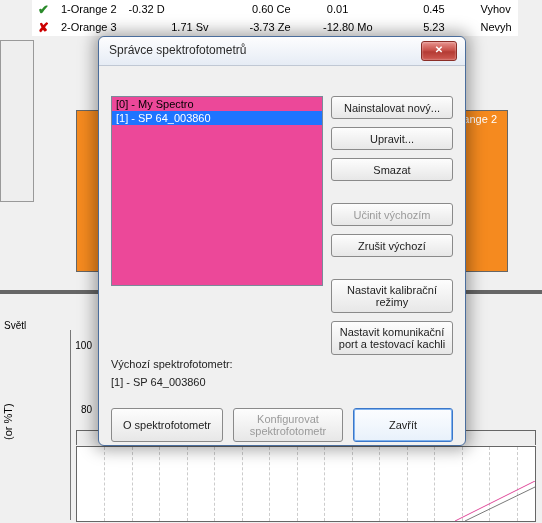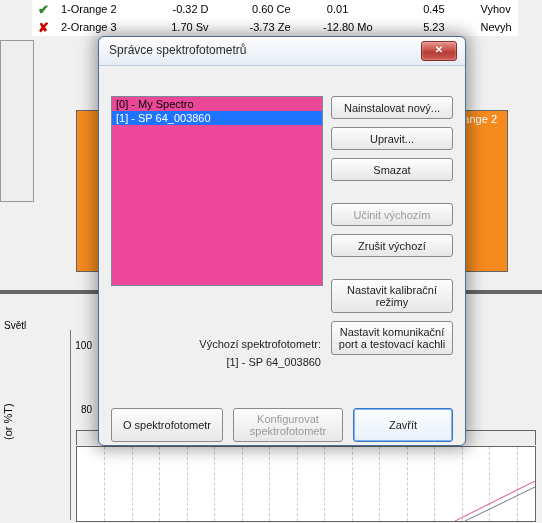--- a/index.html
+++ b/index.html
@@ -29,21 +29,21 @@
 .body{padding:10px 12px 12px 12px;position:relative;height:366px}
 .lbl{color:#222;margin-bottom:4px;font-size:11px}
 .listbox{position:absolute;left:12px;top:30px;width:210px;height:188px;background:#ec4899;border:1px solid #7a8a99;overflow:hidden}
 .listbox .item{padding:1px 4px;font-size:11px}
 .listbox .item.sel{background:#1e74ff;color:#fff}
 .btncol{position:absolute;right:12px;top:30px;width:122px}
 .wbtn{display:block;width:122px;height:23px;margin-bottom:8px;background:linear-gradient(#fdfdfd,#e7e7e7);border:1px solid #8a8a8a;border-radius:3px;font-size:11px;color:#222;cursor:pointer}
 .wbtn:disabled{color:#9a9a9a;cursor:default}
 .wbtn.tall{height:34px}
 .gap{height:14px}
-.center-block{position:absolute;left:12px;top:272px;width:210px;text-align:right}
+.center-block{position:absolute;left:12px;top:292px;width:210px;text-align:left}
 .center-block .l1{font-size:11px;color:#222;margin-bottom:6px}
 .center-block .l2{font-size:11px;color:#222}
 .bottom-row{position:absolute;left:12px;bottom:12px;right:12px;height:34px;display:flex;gap:8px;justify-content:space-between}
 .bottom-row .wbtn{height:34px;margin:0}
 .wbtn.primary{border:1px solid #3b77c9;box-shadow:0 0 0 1px #7fb2ef inset;background:linear-gradient(#fcfdff,#e8f1fb)}
 .btn-about{width:112px}
 .btn-konfig{width:110px}
 .btn-zavrit{width:100px}
 
 
@@ -52,30 +52,30 @@
 </head>
 <body>
 
 <div class="bg"></div>
 
 <table class="table">
   <tbody>
       <tr>
     <td><span class="ico-ok">✔</span></td>
     <td>1-Orange 2</td>
-    <td style="text-align:right;width:80px">-0.32 D</td>
+    <td style="width:80px">-0.32 D</td>
     <td style="text-align:right;width:70px">0.60 Ce</td>
     <td style="text-align:center;width:70px">0.01</td>
     <td style="text-align:right;width:60px">0.45</td>
     <td style="padding-left:30px">Vyhov</td>
   </tr>
   <tr>
     <td><span class="ico-x">✘</span></td>
     <td>2-Orange 3</td>
-    <td style="text-align:right">1.70 Sv</td>
+    <td style="text-align:right">1.71 Sv</td>
     <td style="text-align:right">-3.73 Ze</td>
     <td style="text-align:right">-12.80 Mo</td>
     <td style="text-align:right">5.23</td>
     <td style="padding-left:30px">Nevyh</td>
   </tr>
 </tbody>
   </table>
 
 <div class="panel-left"></div>
 

